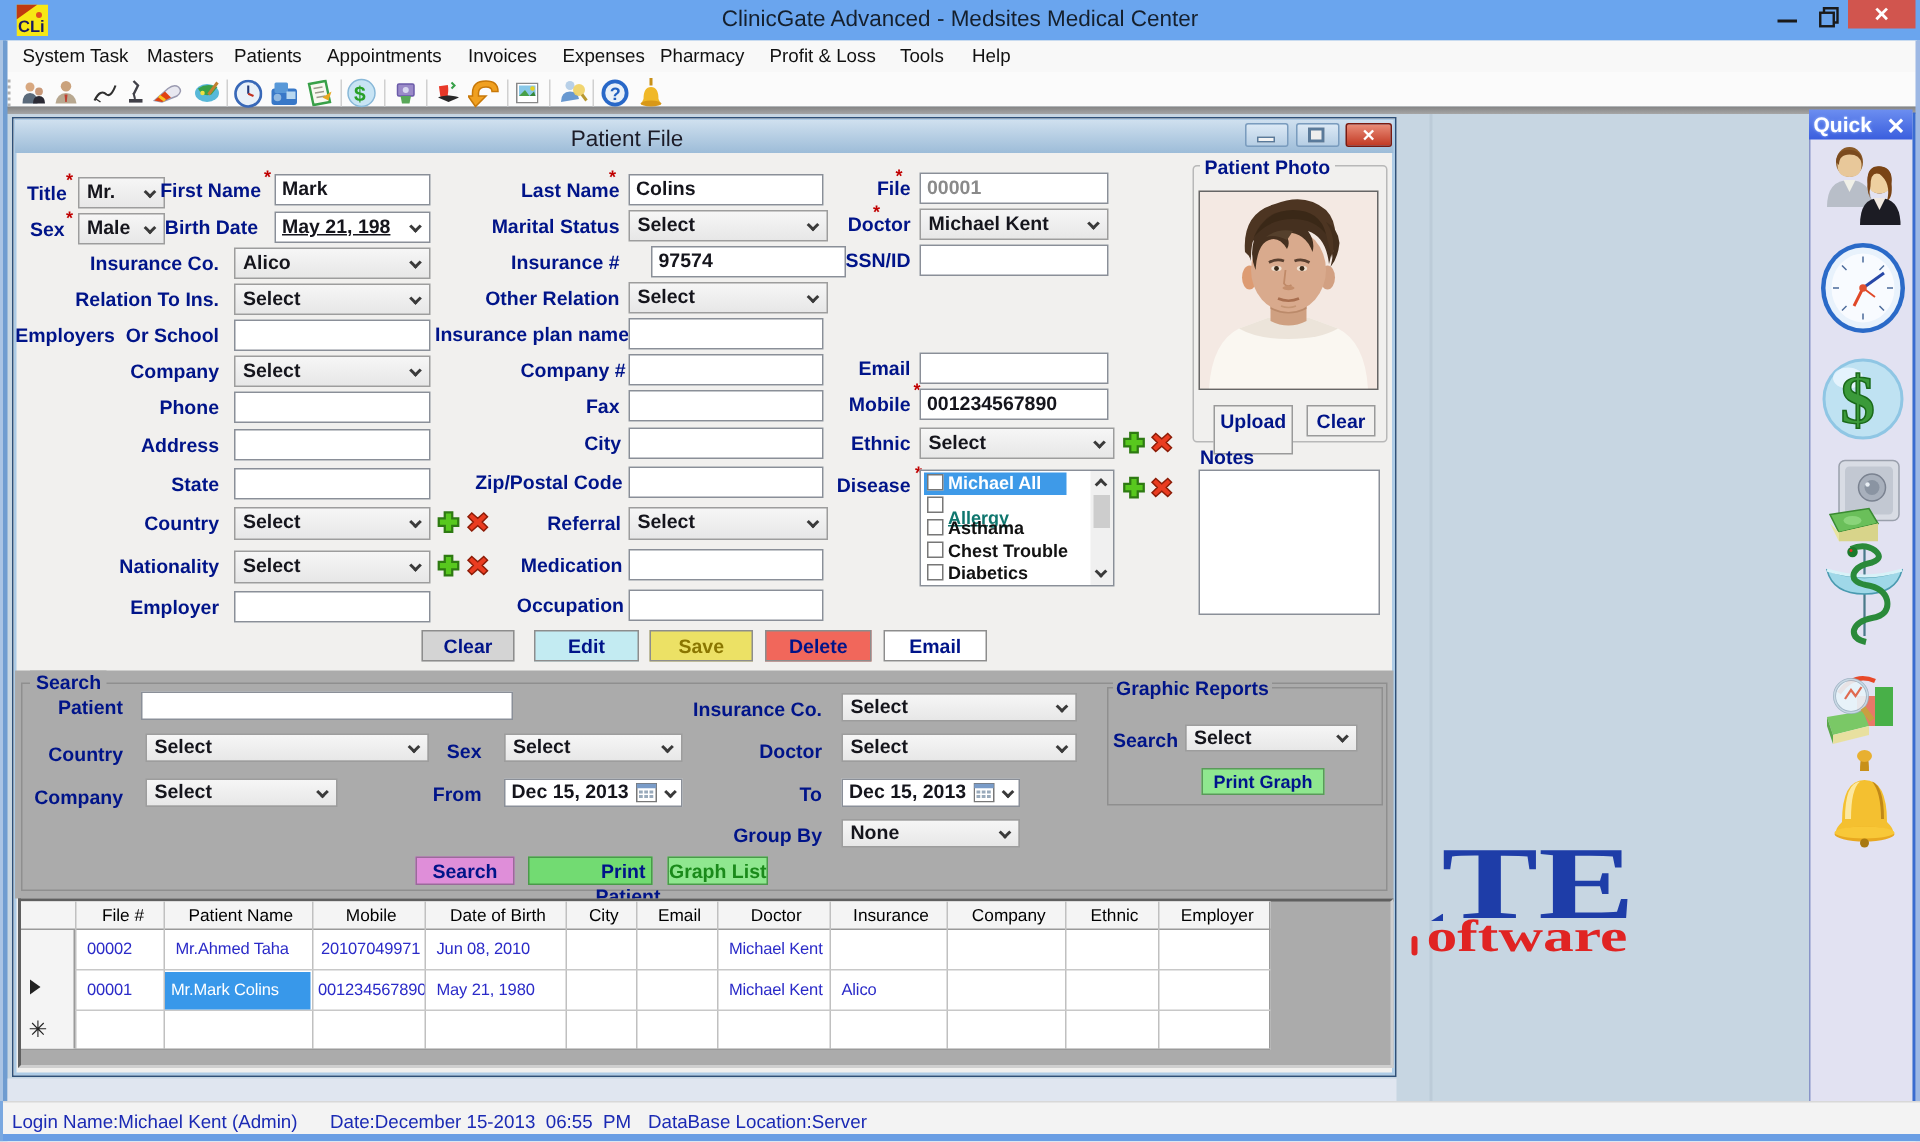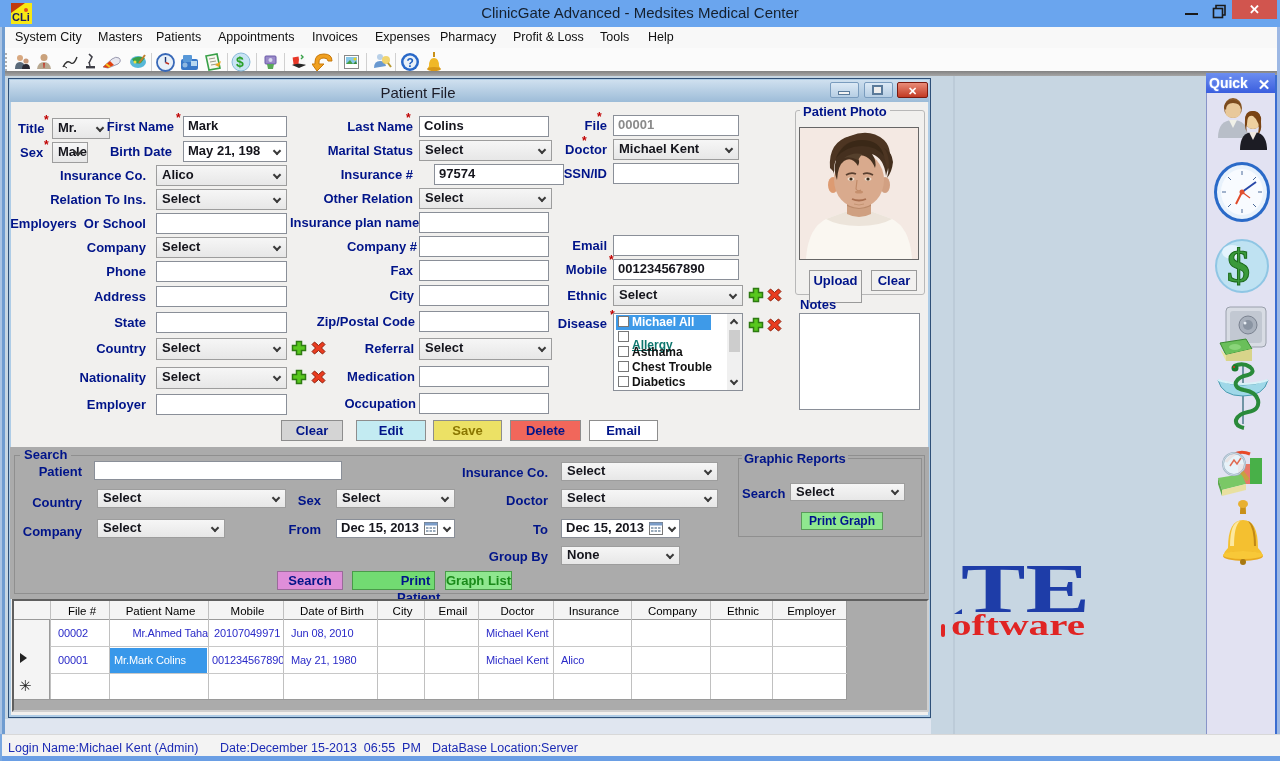--- a/index.html
+++ b/index.html
@@ -31,21 +31,21 @@
 </div>
 <div class="abs" style="left:0;top:4px;width:1280px;text-align:center;color:#15202e;font-size:15px;">ClinicGate Advanced - Medsites Medical Center</div>
 <div class="abs" style="left:1185px;top:13px;width:13px;height:2px;background:#1a1a1a;"></div>
 <svg class="abs" style="left:1209px;top:4px;" width="18" height="16">
       <rect x="4.5" y="4.5" width="9" height="9" fill="none" stroke="#1a1a1a" stroke-width="1.6"></rect>
       <path d="M7 4 L7 1.5 L16 1.5 L16 11 L14 11" fill="none" stroke="#1a1a1a" stroke-width="1.6"></path>
     </svg>
 <div class="abs" style="left:1232px;top:0;width:45px;height:19px;background:#d1554e;color:#fff;text-align:center;font-size:13px;line-height:19px;font-weight:bold;">✕</div>
 
 <div class="abs" style="left:4px;top:27px;width:1274px;height:21px;background:#f8f8f8;"></div>
-<div class="mi" style="left:15px;">System City</div>
+<div class="mi" style="left:15px;">System Task</div>
 <div class="mi" style="left:98px;">Masters</div>
 <div class="mi" style="left:156px;">Patients</div>
 <div class="mi" style="left:218px;">Appointments</div>
 <div class="mi" style="left:312px;">Invoices</div>
 <div class="mi" style="left:375px;">Expenses</div>
 <div class="mi" style="left:440px;">Pharmacy</div>
 <div class="mi" style="left:513px;">Profit &amp; Loss</div>
 <div class="mi" style="left:600px;">Tools</div>
 <div class="mi" style="left:648px;">Help</div>
 
@@ -268,23 +268,23 @@
 <div class="inp" style="left:183px;top:116px;width:104px;height:21px;">Mark</div>
 <div class="lbl" style="left:333px;top:119px;width:80px;">Last Name</div>
     <div class="star" style="left:406px;top:111px;">*</div>
 <div class="inp" style="left:419px;top:116px;width:130px;height:21px;">Colins</div>
 <div class="lbl" style="left:552px;top:118px;width:55px;">File</div>
     <div class="star" style="left:597px;top:110px;">*</div>
 <div class="inp" style="left:613px;top:115px;width:126px;height:21px;color:#8a8a8a;">00001</div>
 
 <div class="lbl" style="left:20px;top:145px;text-align:left;">Sex</div>
     <div class="star" style="left:44px;top:138px;">*</div>
-<div class="dd" style="left:52px;top:142px;width:36px;height:21px;">Male<i class="chev"></i></div>
+<div class="dd" style="left:52px;top:142px;width:58px;height:21px;">Male<i class="chev"></i></div>
 <div class="lbl" style="left:92px;top:144px;width:80px;">Birth Date</div>
-<div class="inp" style="left:183px;top:141px;width:104px;height:21px;">May 21, 198<i class="chev"></i></div>
+<div class="inp" style="left:183px;top:141px;width:104px;height:21px;text-decoration:underline;">May 21, 198<i class="chev"></i></div>
 <div class="lbl" style="left:313px;top:143px;width:100px;">Marital Status</div>
 <div class="dd" style="left:419px;top:140px;width:133px;height:21px;">Select<i class="chev"></i></div>
 <div class="lbl" style="left:552px;top:142px;width:55px;">Doctor</div>
     <div class="star" style="left:582px;top:134px;">*</div>
 <div class="dd" style="left:613px;top:139px;width:126px;height:21px;">Michael Kent<i class="chev"></i></div>
 
 <div class="lbl" style="left:8px;top:168px;width:138px;">Insurance Co.</div>
 <div class="dd" style="left:156px;top:165px;width:131px;height:21px;">Alico<i class="chev"></i></div>
 <div class="lbl" style="left:313px;top:167px;width:100px;">Insurance #</div>
 <div class="inp" style="left:419px;top:164px;width:130px;height:21px;margin-left:15px;">97574</div>
@@ -516,21 +516,21 @@
 
 <div class="abs" style="left:14px;top:646px;width:833px;height:1px;background:#c8c8c8;"></div>
 <div class="abs" style="left:14px;top:673px;width:833px;height:1px;background:#c8c8c8;"></div>
 <div class="abs" style="left:14px;top:699px;width:833px;height:1px;background:#9a9a9a;"></div>
 
 <div class="abs" style="left:14px;top:620px;width:36px;height:79px;background:#f4f4f4;border-right:1px solid #9a9a9a;"></div>
 <div class="abs" style="left:20px;top:653px;width:0;height:0;border-left:7px solid #222;border-top:5px solid transparent;border-bottom:5px solid transparent;"></div>
 <div class="abs" style="left:19px;top:677px;color:#222;font-size:15px;">✳</div>
 
 <div class="cellt" style="left:54px;top:620px;width:56px;">00002</div>
-<div class="cellt" style="left:113px;top:620px;width:95px;text-align:right;">Mr.Ahmed Taha</div>
+<div class="cellt" style="left:113px;top:620px;width:95px;">Mr.Ahmed Taha</div>
 <div class="cellt" style="left:211px;top:620px;width:72px;padding-left:3px;">20107049971</div>
 <div class="cellt" style="left:287px;top:620px;width:90px;">Jun 08, 2010</div>
 <div class="cellt" style="left:482px;top:620px;width:71px;">Michael Kent</div>
 
 <div class="cellt" style="left:54px;top:647px;width:56px;">00001</div>
 <div class="abs" style="left:110px;top:648px;width:97px;height:25px;background:#3898ea;"></div>
 <div class="cellt" style="left:110px;top:647px;width:95px;color:#fff;">Mr.Mark Colins</div>
 <div class="cellt" style="left:210px;top:647px;width:73px;padding-left:2px;">001234567890</div>
 <div class="cellt" style="left:287px;top:647px;width:90px;">May 21, 1980</div>
 <div class="cellt" style="left:482px;top:647px;width:71px;">Michael Kent</div>

